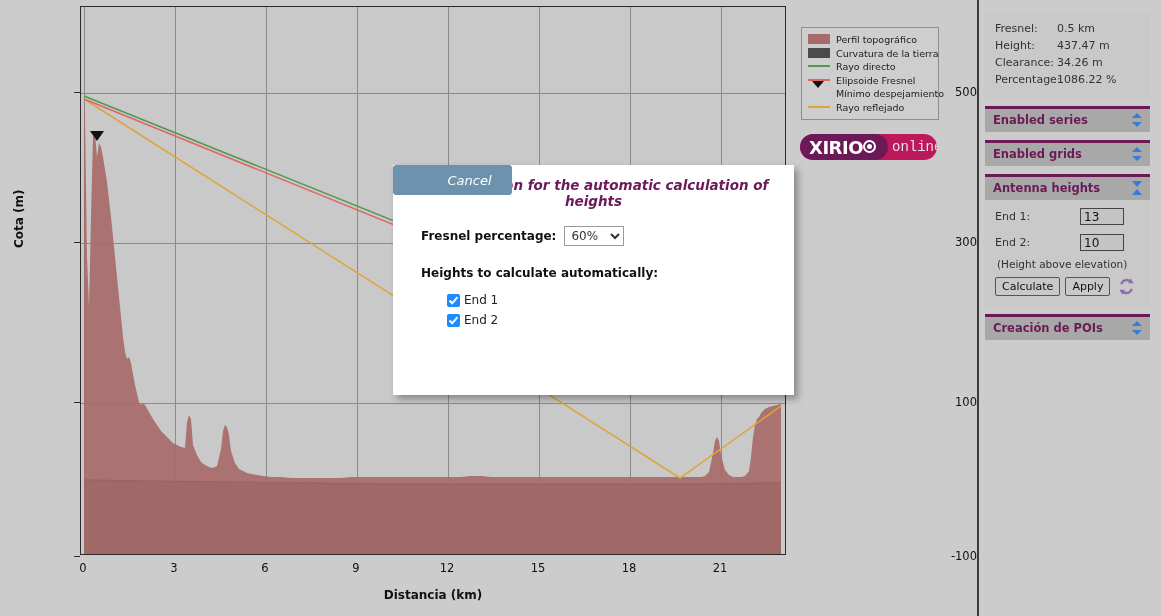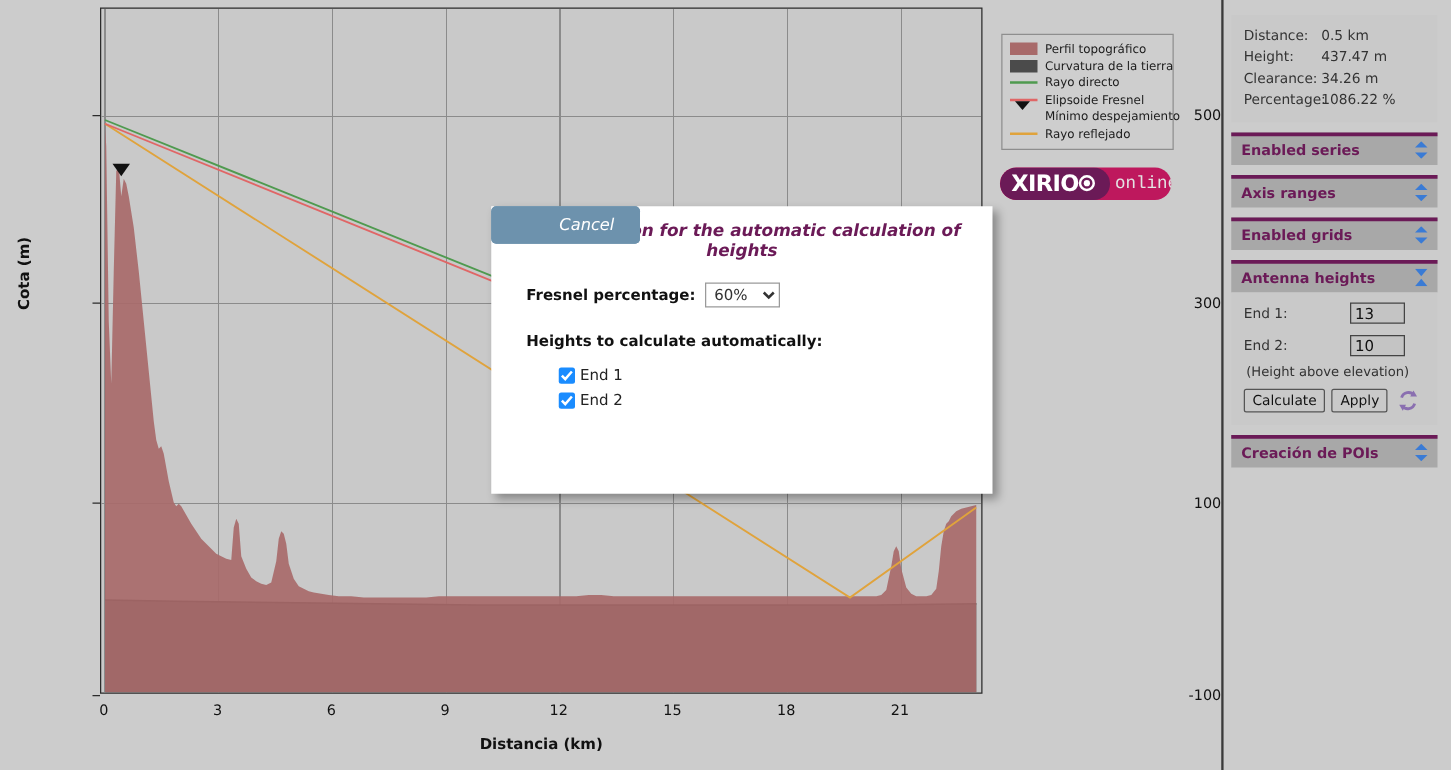--- a/index.html
+++ b/index.html
@@ -443,52 +443,41 @@
   </div>
 </div>
 
 <div id="vertical-divider"></div>
 
 <div id="sidebar">
 
   <div class="panel" style="margin-top:12px;">
     <div class="panel-body">
       <div class="clearance-row">
-        <span class="clearance-label">Distance:</span>
+        <span class="clearance-label">Fresnel:</span>
         <span class="clearance-value">0.5 km</span>
       </div>
       <div class="clearance-row">
         <span class="clearance-label">Height:</span>
         <span class="clearance-value">437.47 m</span>
       </div>
       <div class="clearance-row">
         <span class="clearance-label">Clearance:</span>
         <span class="clearance-value">34.26 m</span>
       </div>
       <div class="clearance-row">
         <span class="clearance-label">Percentage:</span>
         <span class="clearance-value">1086.22 %</span>
       </div>
     </div>
   </div>
 
   <div class="panel">
     <div class="panel-header">
       <span>Enabled series</span>
-      <span>
-        <svg class="chev" viewBox="0 0 14 14">
-            <polygon points="7,0 12,5 2,5" fill="#3a7bd5"></polygon>
-            <polygon points="7,14 12,9 2,9" fill="#3a7bd5"></polygon>
-          </svg>
-      </span>
-    </div>
-  </div>
-  <div class="panel">
-    <div class="panel-header">
-      <span>Axis ranges</span>
       <span>
         <svg class="chev" viewBox="0 0 14 14">
             <polygon points="7,0 12,5 2,5" fill="#3a7bd5"></polygon>
             <polygon points="7,14 12,9 2,9" fill="#3a7bd5"></polygon>
           </svg>
       </span>
     </div>
   </div>
   <div class="panel">
     <div class="panel-header">

